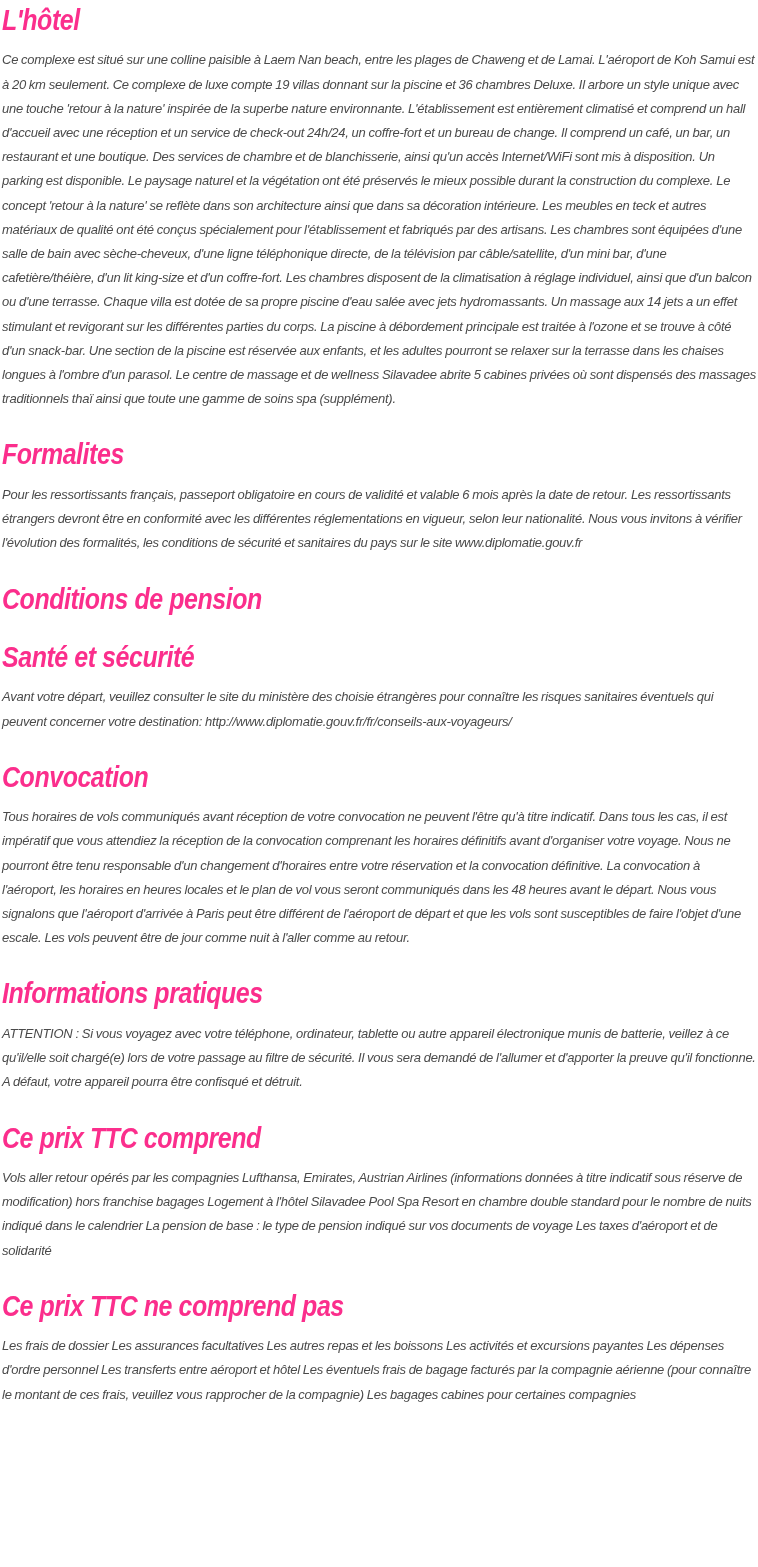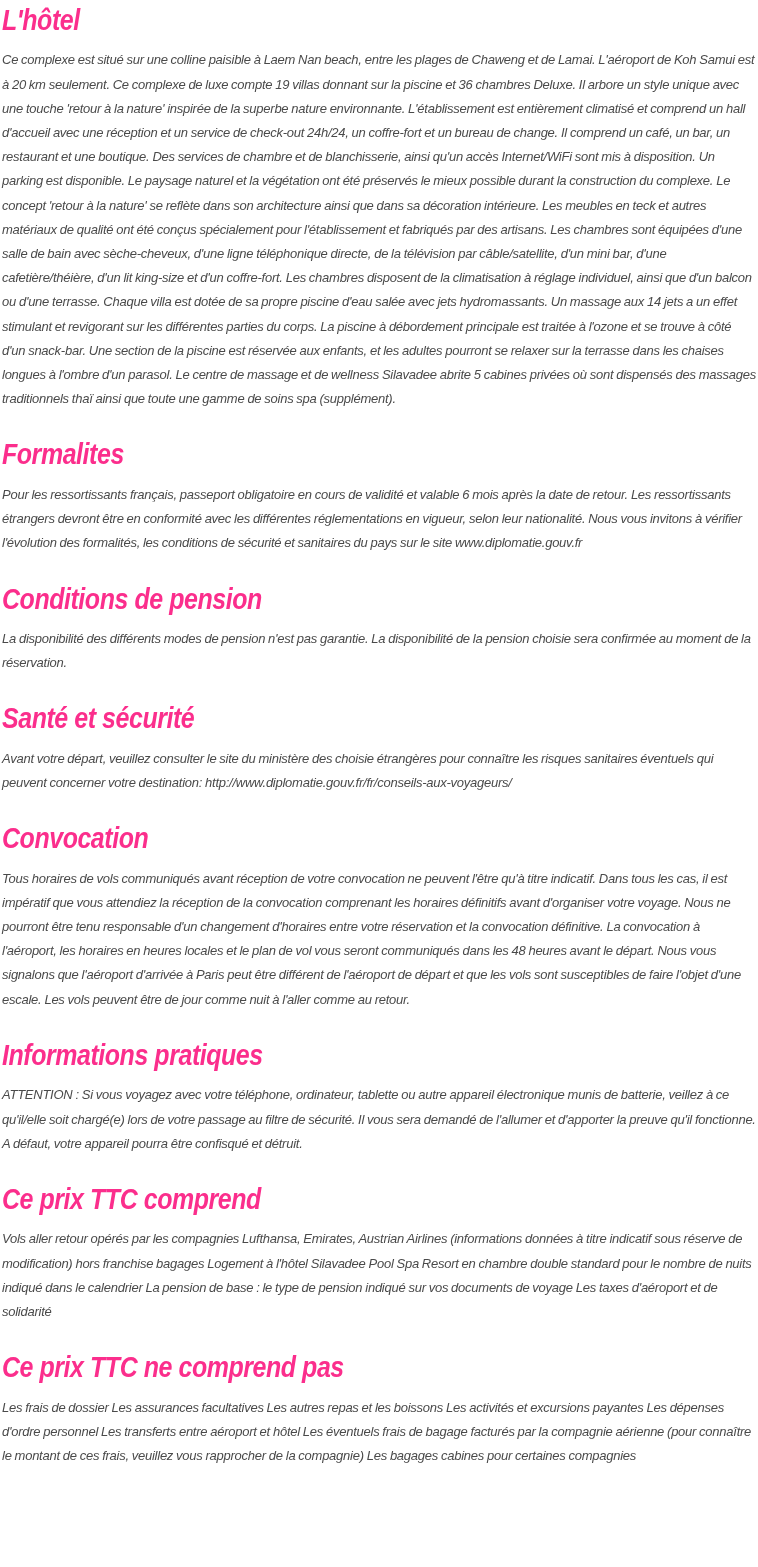--- a/index.html
+++ b/index.html
@@ -53,21 +53,20 @@
     <p class="section-body">Ce complexe est situé sur une colline paisible à Laem Nan beach, entre les plages de Chaweng et de Lamai. L'aéroport de Koh Samui est à 20 km seulement. Ce complexe de luxe compte 19 villas donnant sur la piscine et 36 chambres Deluxe. Il arbore un style unique avec une touche 'retour à la nature' inspirée de la superbe nature environnante. L'établissement est entièrement climatisé et comprend un hall d'accueil avec une réception et un service de check-out 24h/24, un coffre-fort et un bureau de change. Il comprend un café, un bar, un restaurant et une boutique. Des services de chambre et de blanchisserie, ainsi qu'un accès Internet/WiFi sont mis à disposition. Un parking est disponible. Le paysage naturel et la végétation ont été préservés le mieux possible durant la construction du complexe. Le concept 'retour à la nature' se reflète dans son architecture ainsi que dans sa décoration intérieure. Les meubles en teck et autres matériaux de qualité ont été conçus spécialement pour l'établissement et fabriqués par des artisans. Les chambres sont équipées d'une salle de bain avec sèche-cheveux, d'une ligne téléphonique directe, de la télévision par câble/satellite, d'un mini bar, d'une cafetière/théière, d'un lit king-size et d'un coffre-fort. Les chambres disposent de la climatisation à réglage individuel, ainsi que d'un balcon ou d'une terrasse. Chaque villa est dotée de sa propre piscine d'eau salée avec jets hydromassants. Un massage aux 14 jets a un effet stimulant et revigorant sur les différentes parties du corps. La piscine à débordement principale est traitée à l'ozone et se trouve à côté d'un snack-bar. Une section de la piscine est réservée aux enfants, et les adultes pourront se relaxer sur la terrasse dans les chaises longues à l'ombre d'un parasol. Le centre de massage et de wellness Silavadee abrite 5 cabines privées où sont dispensés des massages traditionnels thaï ainsi que toute une gamme de soins spa (supplément).</p>
   </section>
 
   <section class="section">
     <h2 class="section-title">Formalites</h2>
     <p class="section-body">Pour les ressortissants français, passeport obligatoire en cours de validité et valable 6 mois après la date de retour. Les ressortissants étrangers devront être en conformité avec les différentes réglementations en vigueur, selon leur nationalité. Nous vous invitons à vérifier l'évolution des formalités, les conditions de sécurité et sanitaires du pays sur le site www.diplomatie.gouv.fr</p>
   </section>
 
   <section class="section">
     <h2 class="section-title">Conditions de pension</h2>
-    <p class="section-body">La disponibilité des différents modes de pension n'est pas garantie. La disponibilité de la pension choisie sera confirmée au moment de la réservation.</p>
   </section>
 
   <section class="section">
     <h2 class="section-title">Santé et sécurité</h2>
     <p class="section-body">Avant votre départ, veuillez consulter le site du ministère des choisie étrangères pour connaître les risques sanitaires éventuels qui peuvent concerner votre destination: http://www.diplomatie.gouv.fr/fr/conseils-aux-voyageurs/</p>
   </section>
 
   <section class="section">
     <h2 class="section-title">Convocation</h2>
     <p class="section-body">Tous horaires de vols communiqués avant réception de votre convocation ne peuvent l'être qu'à titre indicatif. Dans tous les cas, il est impératif que vous attendiez la réception de la convocation comprenant les horaires définitifs avant d'organiser votre voyage. Nous ne pourront être tenu responsable d'un changement d'horaires entre votre réservation et la convocation définitive. La convocation à l'aéroport, les horaires en heures locales et le plan de vol vous seront communiqués dans les 48 heures avant le départ. Nous vous signalons que l'aéroport d'arrivée à Paris peut être différent de l'aéroport de départ et que les vols sont susceptibles de faire l'objet d'une escale. Les vols peuvent être de jour comme nuit à l'aller comme au retour.</p>

